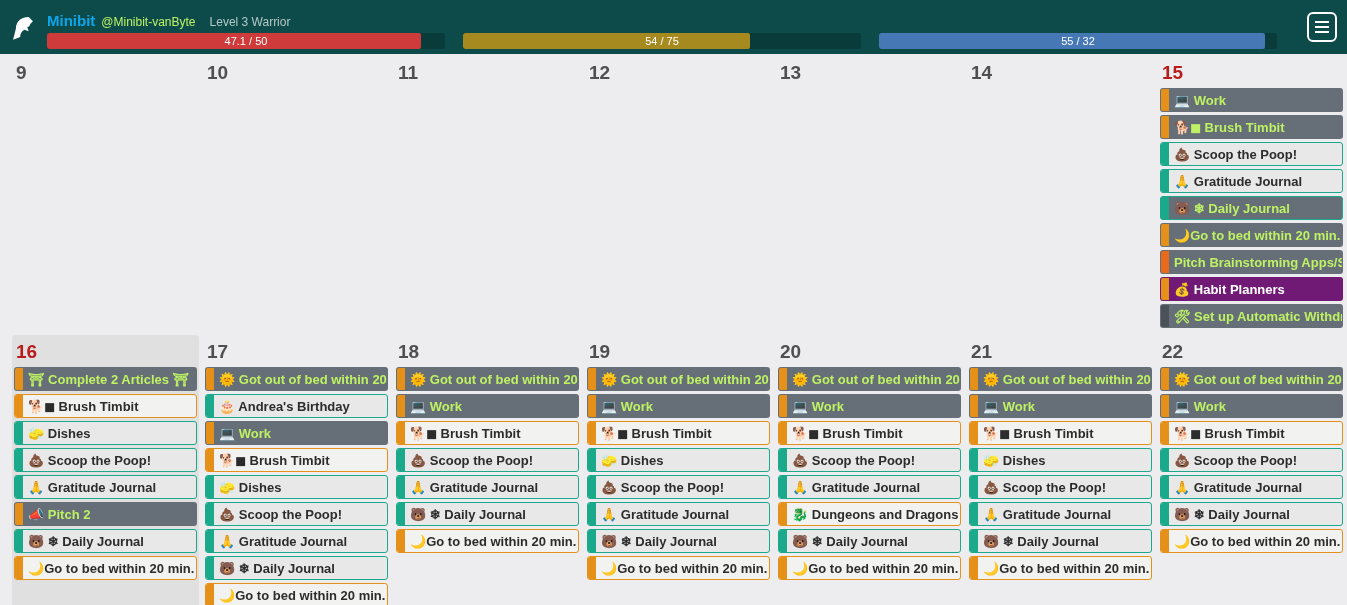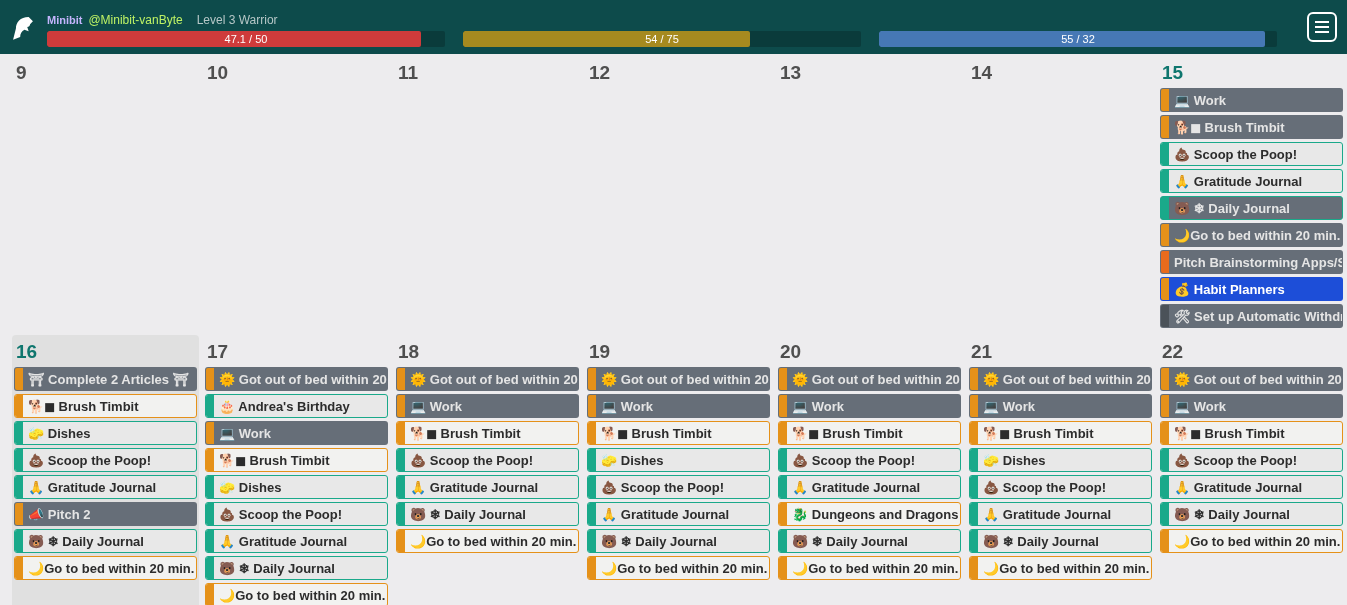--- a/index.html
+++ b/index.html
@@ -34,21 +34,21 @@
     flex: 1;
     padding-top: 6px;
     margin-left: 2px;
   }
   .user-line {
     display: flex;
     align-items: baseline;
     gap: 6px;
     margin-bottom: 4px;
   }
-  .display-name { font-weight: 700; font-size: 11px; color: #c4b5fd; }
+  .display-name { font-weight: 700; font-size: 15px; color: #0ea5e9; }
   .username { font-size: 12px; color: #bef264; }
   .level { font-size: 12px; color: #b6c7c7; margin-left: 8px; }
   .bars {
     display: flex;
     gap: 18px;
     height: 16px;
     align-items: stretch;
     padding-right: 60px;
   }
   .bar {
@@ -104,21 +104,21 @@
     width: 187px;
     flex: 0 0 187px;
     padding: 4px 0;
   }
   .day-num {
     font-size: 19px;
     font-weight: 700;
     color: #4f4f4f;
     padding: 2px 4px 4px 4px;
   }
-  .day-num.highlight { color: #0f766e; }
+  .day-num.highlight { color: #b91c1c; }
   .day-today {
     background: #e0e0e0;
     border-radius: 4px;
     padding-bottom: 4px;
   }
   .task {
     margin: 0 2px 3px 2px;
     border-radius: 3px;
     height: 24px;
     display: flex;
@@ -137,24 +137,24 @@
     font-size: 13px;
     font-weight: 600;
     color: #2c2c2c;
     white-space: nowrap;
     overflow: hidden;
     text-overflow: ellipsis;
     display: flex;
     align-items: center;
   }
   .task.t-gray { background: #666e78; }
-  .task.t-gray .task-body { color: #e5e5e5; }
+  .task.t-gray .task-body { color: #bef264; }
   .task.t-light { background: #e8e8e8; border-color: #c7c7c7; }
   .task.t-offwhite { background: #f2f2f0; border-color: #d8d8d0; }
-  .task.t-dark { background: #1d4ed8; }
+  .task.t-dark { background: #701a75; }
   .task.t-dark .task-body { color: #fff; }
 
   .stripe-orange { background: #e59119; }
   .stripe-teal   { background: #1aa98a; }
   .stripe-orange2{ background: #e86b1c; }
   .stripe-gray   { background: #4b5259; }
 
   .task.t-gray.border-teal { border-color: #1aa98a; }
   .task.t-light.border-teal { border-color: #1aa98a; text-align: right; }
   .task.t-offwhite.border-orange { border-color: #e59119; }

